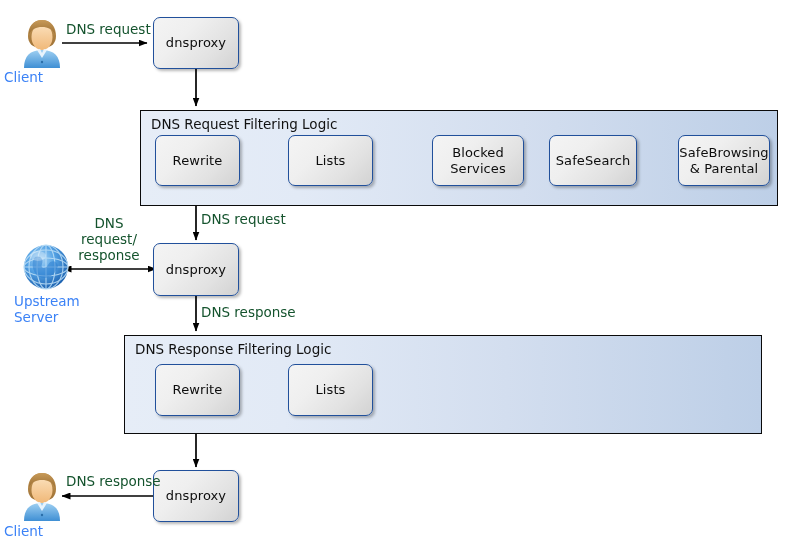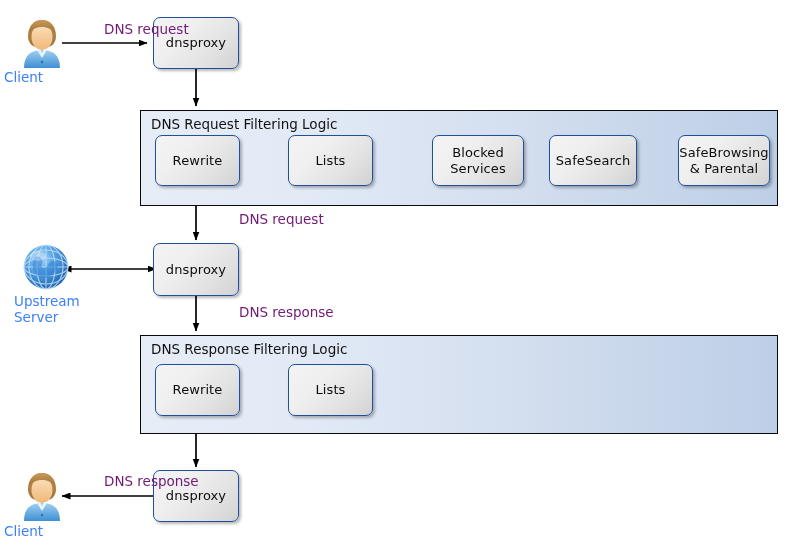--- a/index.html
+++ b/index.html
@@ -50,24 +50,23 @@
     top: 5px;
     font-size: 13.5px;
     color: #111;
     white-space: nowrap;
   }
 
   
   .elabel {
     position: absolute;
     font-size: 13.5px;
-    color: #701a75;
+    color: #14532d;
     line-height: 1.18;
     white-space: pre-line;
-    margin-left: 38px;
   }
   .elabel.center { text-align: center; }
 
   
   .caption {
     position: absolute;
     font-size: 13.5px;
     color: #3b82f6;
     text-align: left;
     line-height: 1.18;
@@ -210,34 +209,37 @@
 
   <div class="node" style="left:549px; top:135px; width:88px; height:51px;">
     <span>SafeSearch</span>
   </div>
 
   <div class="node" style="left:678px; top:135px; width:92px; height:51px; font-size:13px;">
     <span>SafeBrowsing
 &amp; Parental</span>
   </div>
 
-  <div class="group" style="left:140px; top:335px; width:638px; height:99px;">
+  <div class="group" style="left:124px; top:335px; width:638px; height:99px;">
     <div class="group-title">DNS Response Filtering Logic</div>
   </div>
 
   <div class="node" style="left:155px; top:364px; width:85px; height:52px;">
     <span>Rewrite</span>
   </div>
 
   <div class="node" style="left:288px; top:364px; width:85px; height:52px;">
     <span>Lists</span>
   </div>
 
   <div class="elabel" style="left:66px; top:22px;">DNS request</div>
 
   <div class="elabel" style="left:201px; top:212px;">DNS request</div>
 
+  <div class="elabel center" style="left:73px; top:216px; width:72px;">DNS
+request/
+response</div>
 
   <div class="elabel" style="left:201px; top:305px;">DNS response</div>
 
   <div class="elabel" style="left:66px; top:474px;">DNS response</div>
 
 </div>
 
 </body></html>

